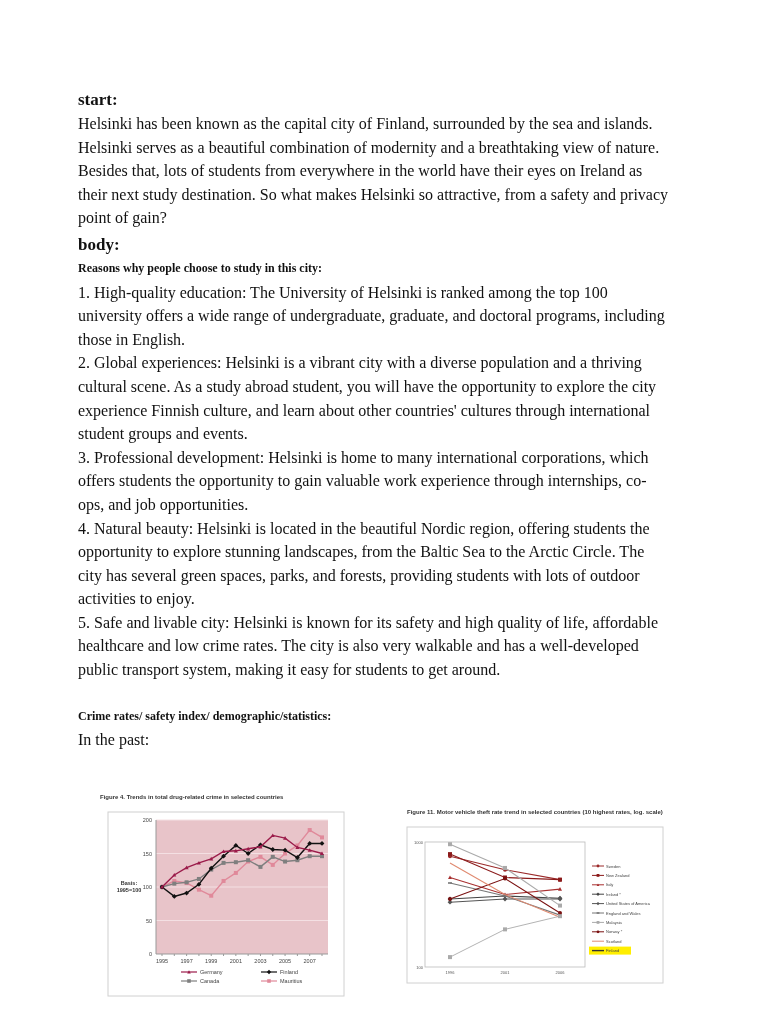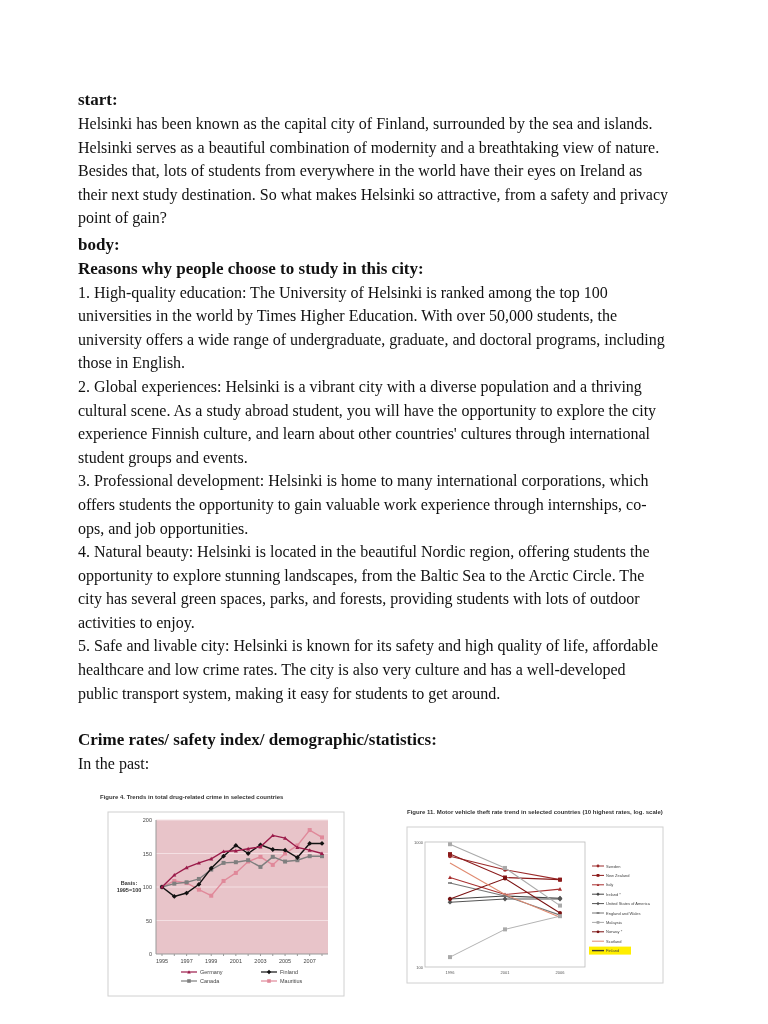--- a/index.html
+++ b/index.html
@@ -1,20 +1,20 @@
 <!DOCTYPE html>
 <html><head>
 <meta charset="utf-8">
 <style>
   html, body { margin: 0; padding: 0; background: #ffffff; }
   body { width: 768px; height: 1024px; position: relative; overflow: hidden;
          font-family: "Liberation Serif", "DejaVu Serif", serif; color: #111; }
   .page { position: absolute; left: 78px; top: 88px; width: 600px; }
   .h { font-weight: bold; font-size: 17px; line-height: 24px; margin: 0; }
-  .sub { font-weight: bold; font-size: 17px; line-height: 23.6px; margin: 0; }
+  .sub { font-weight: bold; font-size: 12px; line-height: 23.6px; margin: 0; }
   .p { font-size: 16px; line-height: 23.6px; margin: 0; }
   .gap { height: 23px; }
   .fig { position: absolute; background: #fff; }
   .fig-title { position: absolute; font-family: "Liberation Sans", "DejaVu Sans", sans-serif;
                font-weight: bold; font-size: 6px; color: #333; white-space: nowrap; }
   svg text { font-family: "Liberation Sans", "DejaVu Sans", sans-serif; }
 </style>
 </head>
 <body>
 
@@ -25,21 +25,20 @@
       <p class="p">Helsinki serves as a beautiful combination of modernity and a breathtaking view of nature.</p>
       <p class="p">Besides that, lots of students from everywhere in the world have their eyes on Ireland as</p>
       <p class="p">their next study destination. So what makes Helsinki so attractive, from a safety and privacy</p>
       <p class="p">point of gain?</p>
     </div>
   <p class="h" style="margin-top:3px">body:</p>
   <p class="sub">Reasons why people choose to study in this city:</p>
   <div id="reasons">
       <div>
         <p class="p">1. High-quality education: The University of Helsinki is ranked among the top 100</p>
-        <p class="p">universities in the world by Times Higher Education. With over 50,000 students, the</p>
         <p class="p">university offers a wide range of undergraduate, graduate, and doctoral programs, including</p>
         <p class="p">those in English.</p>
       </div>
       <div>
         <p class="p">2. Global experiences: Helsinki is a vibrant city with a diverse population and a thriving</p>
         <p class="p">cultural scene. As a study abroad student, you will have the opportunity to explore the city</p>
         <p class="p">experience Finnish culture, and learn about other countries' cultures through international</p>
         <p class="p">student groups and events.</p>
       </div>
       <div>
@@ -48,21 +47,21 @@
         <p class="p">ops, and job opportunities.</p>
       </div>
       <div>
         <p class="p">4. Natural beauty: Helsinki is located in the beautiful Nordic region, offering students the</p>
         <p class="p">opportunity to explore stunning landscapes, from the Baltic Sea to the Arctic Circle. The</p>
         <p class="p">city has several green spaces, parks, and forests, providing students with lots of outdoor</p>
         <p class="p">activities to enjoy.</p>
       </div>
       <div>
         <p class="p">5. Safe and livable city: Helsinki is known for its safety and high quality of life, affordable</p>
-        <p class="p">healthcare and low crime rates. The city is also very culture and has a well-developed</p>
+        <p class="p">healthcare and low crime rates. The city is also very walkable and has a well-developed</p>
         <p class="p">public transport system, making it easy for students to get around.</p>
       </div>
     </div>
   <div class="gap"></div>
   <p class="sub">Crime rates/ safety index/ demographic/statistics:</p>
   <p class="p">In the past:</p>
 </div>
 
 <div class="fig" style="left:96px; top:790px; width:252px; height:210px;">
   <div class="fig-title" style="left:4px; top:4px;">Figure 4. Trends in total drug-related crime in selected countries</div>

